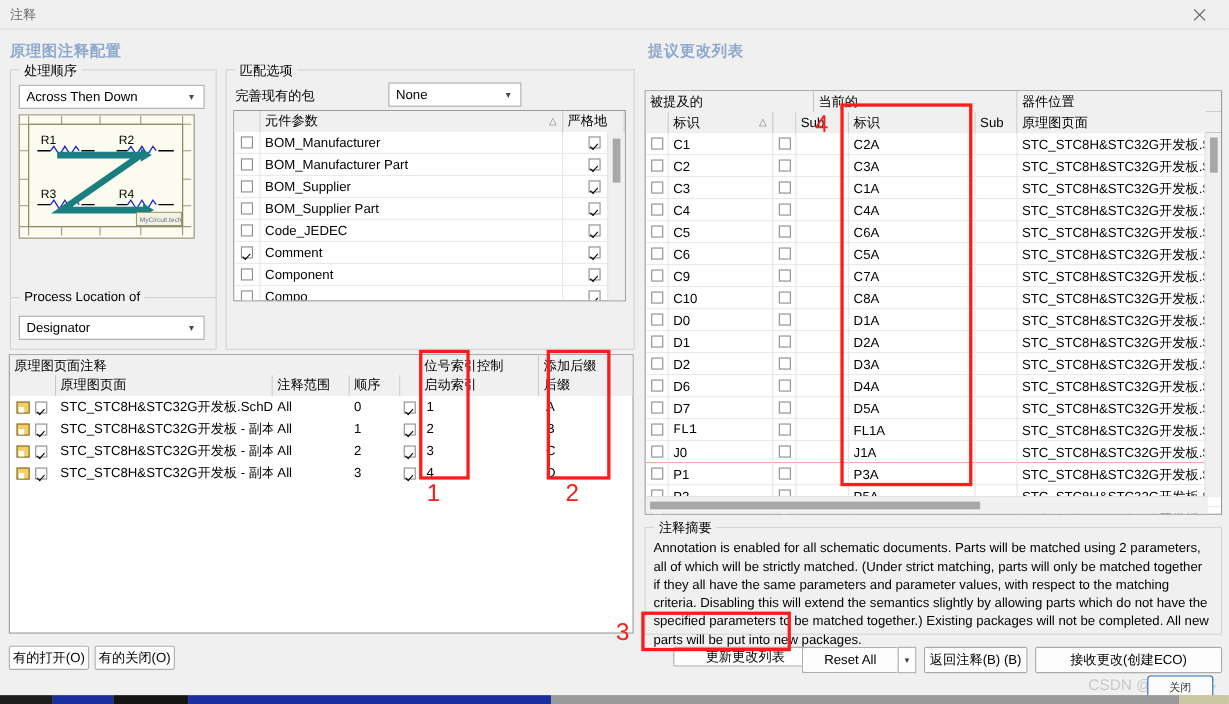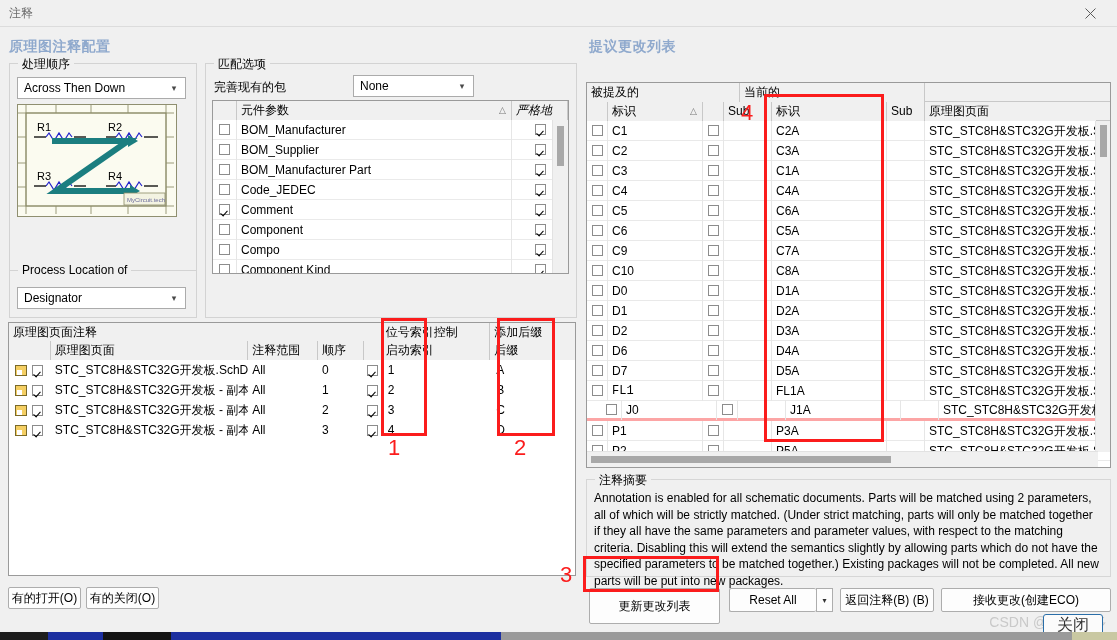--- a/index.html
+++ b/index.html
@@ -77,21 +77,21 @@
 
   
   .redbox{position:absolute;border:3px solid #fb1c1c;box-sizing:border-box;pointer-events:none;}
   .rednum{position:absolute;color:#fb1c1c;font-size:22px;font-weight:normal;
           font-family:"Liberation Sans",sans-serif;}
 
   
   .wm{position:absolute;right:10px;bottom:8px;font-size:14px;color:#c9c9c9;white-space:nowrap;}
   .wmbtn{position:absolute;right:14px;bottom:4px;width:60px;height:22px;border:1px solid #2a6ea8;
          background:#fbfbfb;border-radius:3px;display:flex;align-items:center;justify-content:center;
-         font-size:16px;color:#333;box-sizing:border-box;margin-left:29px;}
+         font-size:10px;color:#333;box-sizing:border-box;margin-left:29px;}
 
   
   .btmstrip{position:absolute;left:0;top:632px;width:1117px;height:8px;background:#c9c8a2;}
   .btmstrip i{position:absolute;top:0;height:8px;display:block;}
 </style>
 </head>
 <body>
 
 <div class="app">
 
@@ -189,21 +189,21 @@
       <span class="arw">▾</span>
     </div>
 
     <div class="gridplain" style="left:212px;top:73px;width:357px;height:174px;">
       <div class="hdr">
         <div class="hc" style="width:24px;"></div>
         <div class="hc" style="width:275px;position:relative;">
           <span>元件参数</span>
           <span style="position:absolute;right:5px;top:0;font-size:9px;color:#777;">△</span>
         </div>
-        <div class="hc" style="width:56px;font-style:italic;">严格地</div>
+        <div class="hc" style="width:56px;">严格地</div>
       </div>
       <div id="matchRows">
           <div class="row">
             <div class="cell vline" style="width:24px;padding:0;">
               <div class="cbwrap">
                 <div class="cb"></div>
               </div>
             </div>
             <div class="cell vline" style="width:275px;">BOM_Manufacturer</div>
             <div class="cell" style="width:56px;padding:0;">
@@ -211,34 +211,47 @@
                 <div class="cb on"></div>
               </div>
             </div>
           </div>
           <div class="row">
             <div class="cell vline" style="width:24px;padding:0;">
               <div class="cbwrap">
                 <div class="cb"></div>
               </div>
             </div>
+            <div class="cell vline" style="width:275px;">BOM_Manufacturer Part</div>
+            <div class="cell" style="width:56px;padding:0;">
+              <div class="cbwrap">
+                <div class="cb on"></div>
+              </div>
+            </div>
+          </div>
+          <div class="row">
+            <div class="cell vline" style="width:24px;padding:0;">
+              <div class="cbwrap">
+                <div class="cb"></div>
+              </div>
+            </div>
             <div class="cell vline" style="width:275px;">BOM_Supplier</div>
             <div class="cell" style="width:56px;padding:0;">
               <div class="cbwrap">
                 <div class="cb on"></div>
               </div>
             </div>
           </div>
           <div class="row">
             <div class="cell vline" style="width:24px;padding:0;">
               <div class="cbwrap">
                 <div class="cb"></div>
               </div>
             </div>
-            <div class="cell vline" style="width:275px;">BOM_Manufacturer Part</div>
+            <div class="cell vline" style="width:275px;">BOM_Supplier Part</div>
             <div class="cell" style="width:56px;padding:0;">
               <div class="cbwrap">
                 <div class="cb on"></div>
               </div>
             </div>
           </div>
           <div class="row">
             <div class="cell vline" style="width:24px;padding:0;">
               <div class="cbwrap">
                 <div class="cb"></div>
@@ -413,20 +426,21 @@
       <span>有的关闭(O)</span>
     </div>
 
     <div class="sect-h" style="left:589px;top:11px;">提议更改列表</div>
 
     <div class="gridplain" style="left:586px;top:55px;width:525px;height:386px;">
 
       <div class="hdr" style="height:19px;">
         <div class="hc" style="width:153px;">被提及的</div>
         <div class="hc" style="width:185px;">当前的</div>
+        <div class="hc" style="width:171px;border-right:none;">器件位置</div>
       </div>
 
       <div class="hdr">
         <div class="hc" style="width:21px;"></div>
         <div class="hc" style="width:95px;position:relative;">
           <span>标识</span>
           <span style="position:absolute;right:5px;top:0;font-size:9px;color:#777;">△</span>
         </div>
         <div class="hc" style="width:21px;"></div>
         <div class="hc" style="width:48px;">Sub</div>
@@ -666,21 +680,21 @@
             <div class="cell vline" style="width:21px;padding:0;">
               <div class="cbwrap">
                 <div class="cb"></div>
               </div>
             </div>
             <div class="cell vline" style="width:48px;"></div>
             <div class="cell vline" style="width:115px;">FL1A</div>
             <div class="cell vline" style="width:38px;"></div>
             <div class="cell vline" style="width:171px;border-right:none;">STC_STC8H&amp;STC32G开发板.Sch</div>
           </div>
-          <div class="row" style="border-bottom:3px solid #fca5a5;justify-content:flex-end;">
+          <div class="row" style="border-bottom:1px solid #fca5a5;">
             <div class="cell vline" style="width:21px;padding:0;">
               <div class="cbwrap">
                 <div class="cb"></div>
               </div>
             </div>
             <div class="cell vline" style="width:95px;">J0</div>
             <div class="cell vline" style="width:21px;padding:0;">
               <div class="cbwrap">
                 <div class="cb"></div>
               </div>
@@ -749,21 +763,21 @@
       <div class="sbh" style="left:0;bottom:0;width:511px;height:15px;">
         <div class="thumb" style="left:4px;width:300px;"></div>
       </div>
     </div>
 
     <div class="sumbox" style="left:586px;top:452px;width:525px;height:98px;">
       <div class="gl">注释摘要</div>
       <div class="sumtext">Annotation is enabled for all schematic documents. Parts will be matched using 2 parameters, all of which will be strictly matched. (Under strict matching, parts will only be matched together if they all have the same parameters and parameter values, with respect to the matching criteria. Disabling this will extend the semantics slightly by allowing parts which do not have the specified parameters to be matched together.) Existing packages will not be completed. All new parts will be put into new packages.</div>
     </div>
 
-    <div class="btn" style="left:589px;top:561px;width:131px;height:36px;">
+    <div class="btn" style="left:612px;top:561px;width:131px;height:18px;">
       <span>更新更改列表</span>
     </div>
     <div class="btn" style="left:729px;top:561px;width:87px;height:24px;border-right:none;">
       <span>Reset All</span>
     </div>
     <div class="splitarrow" style="left:816px;top:561px;width:17px;height:24px;">▾</div>
     <div class="btn" style="left:840px;top:561px;width:94px;height:24px;">
       <span>返回注释(B) (B)</span>
     </div>
     <div class="btn" style="left:941px;top:561px;width:170px;height:24px;">

